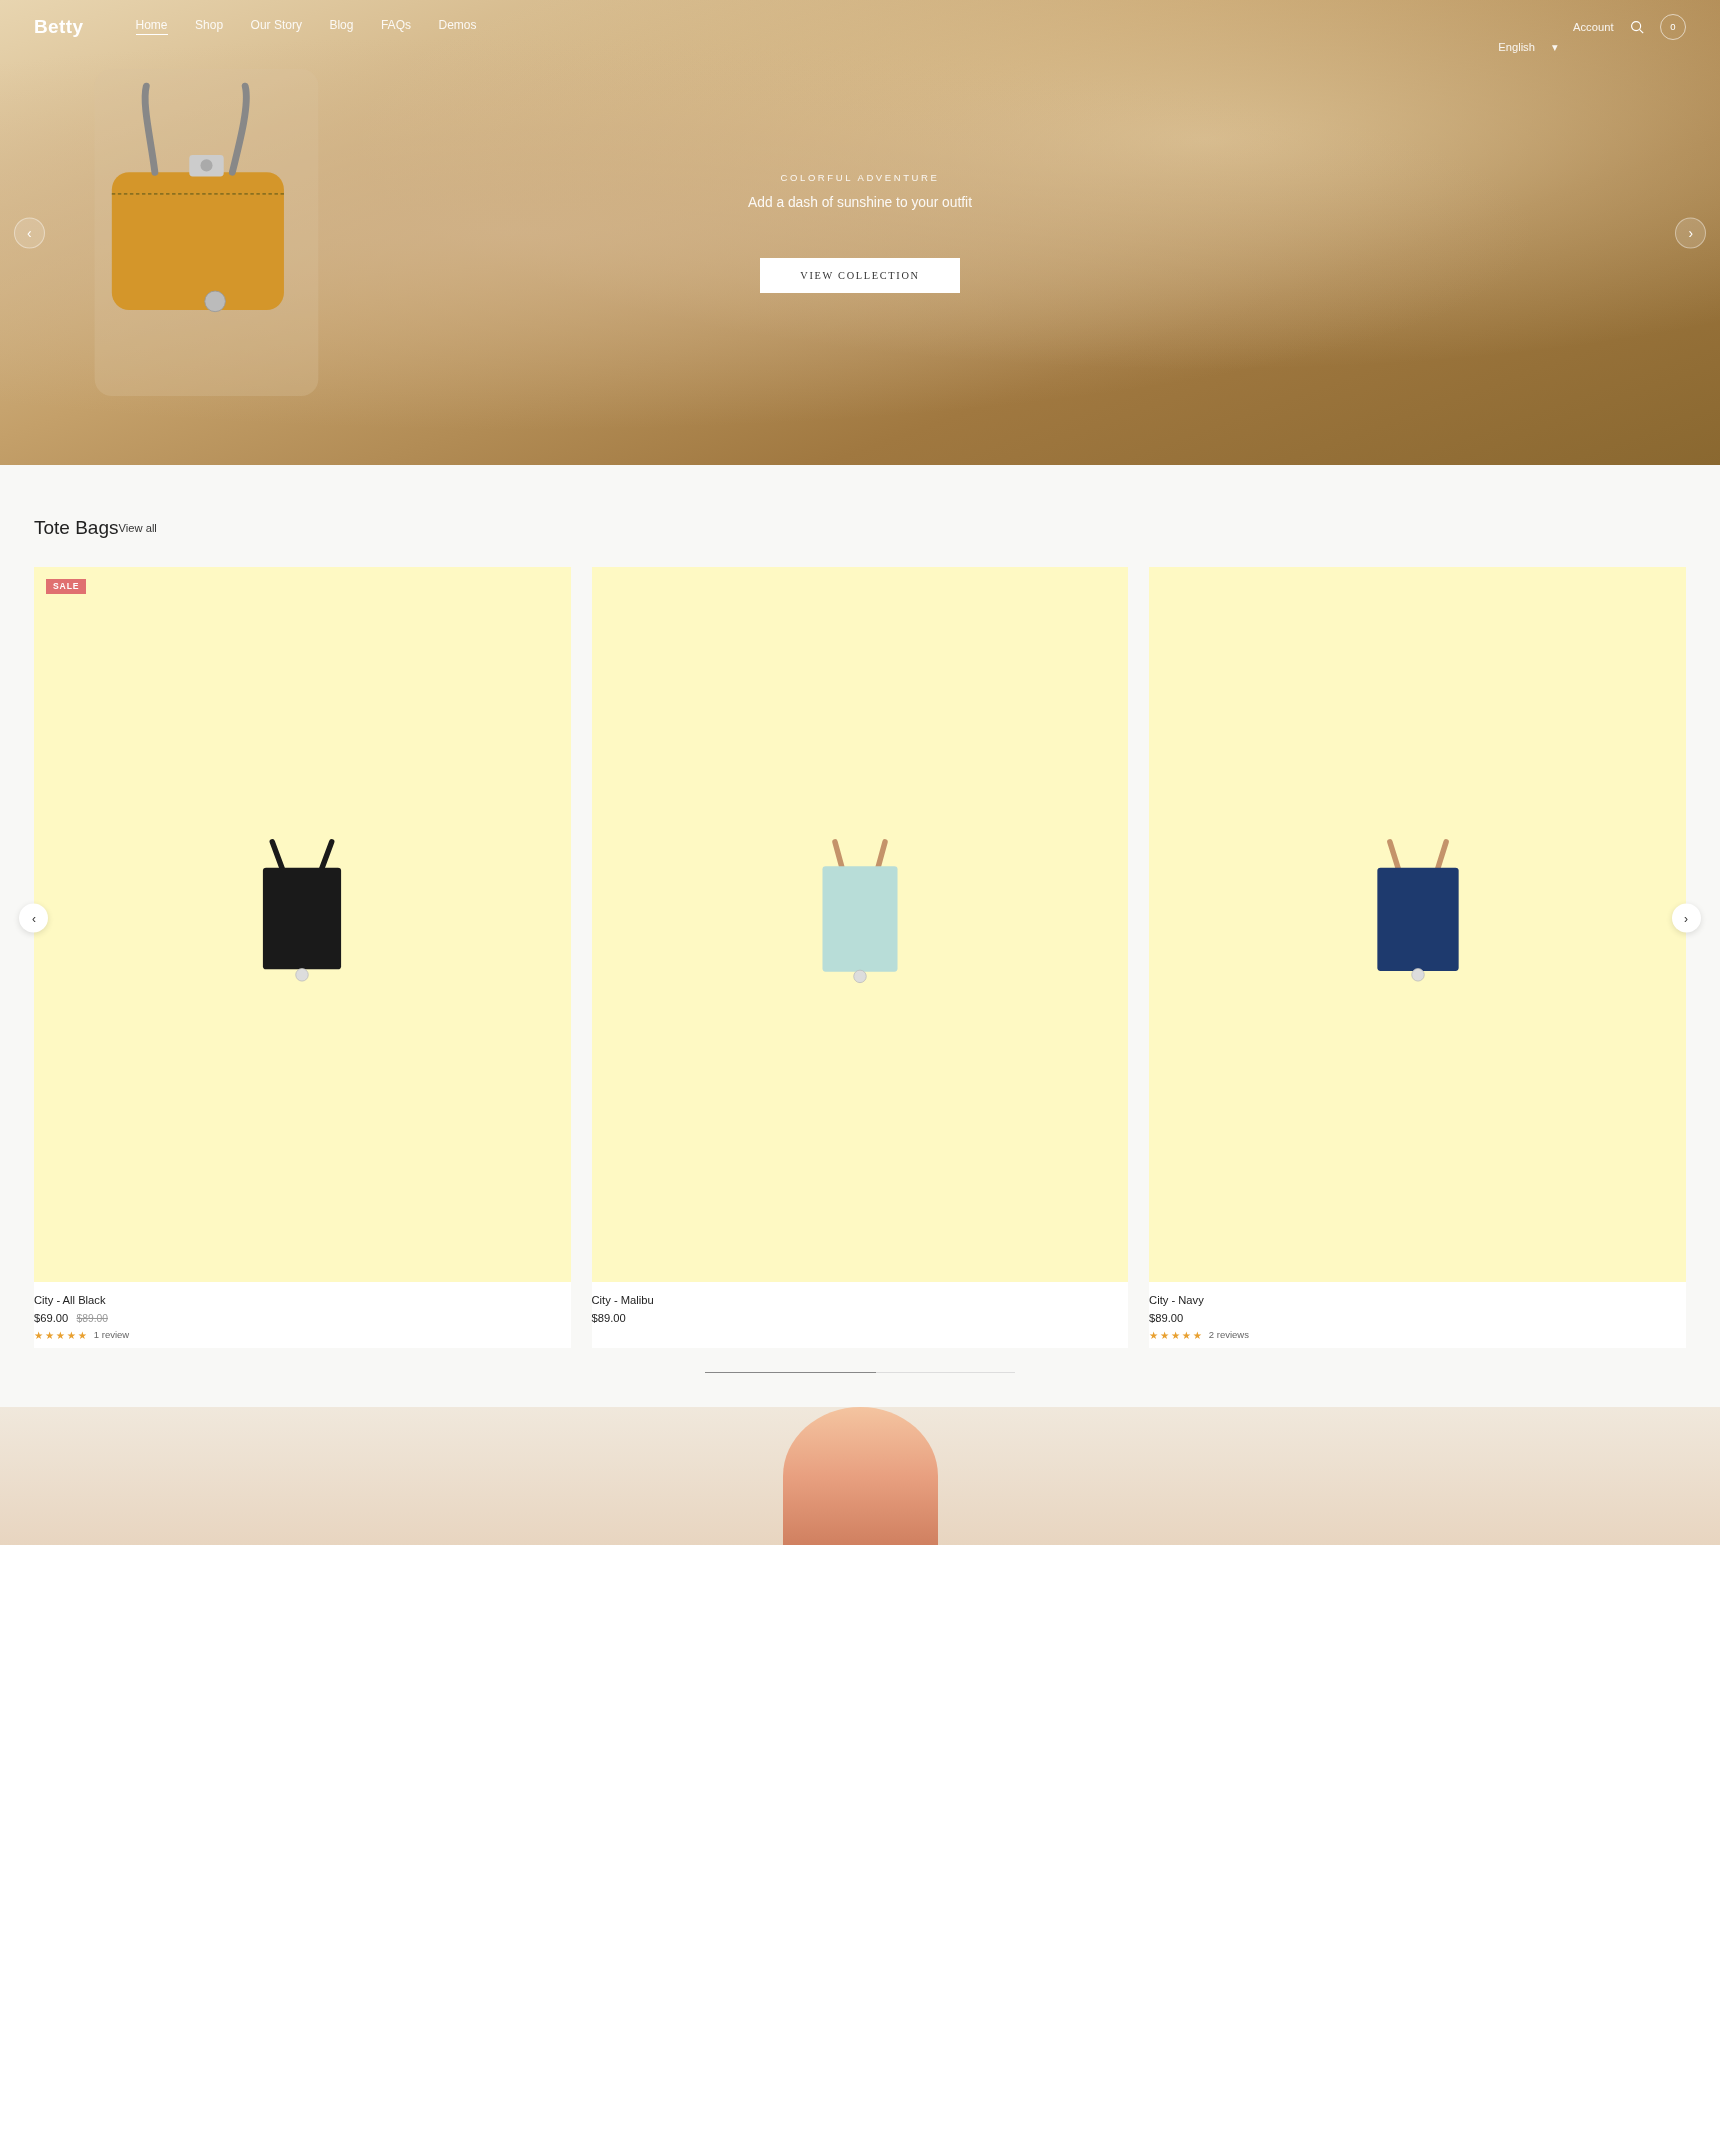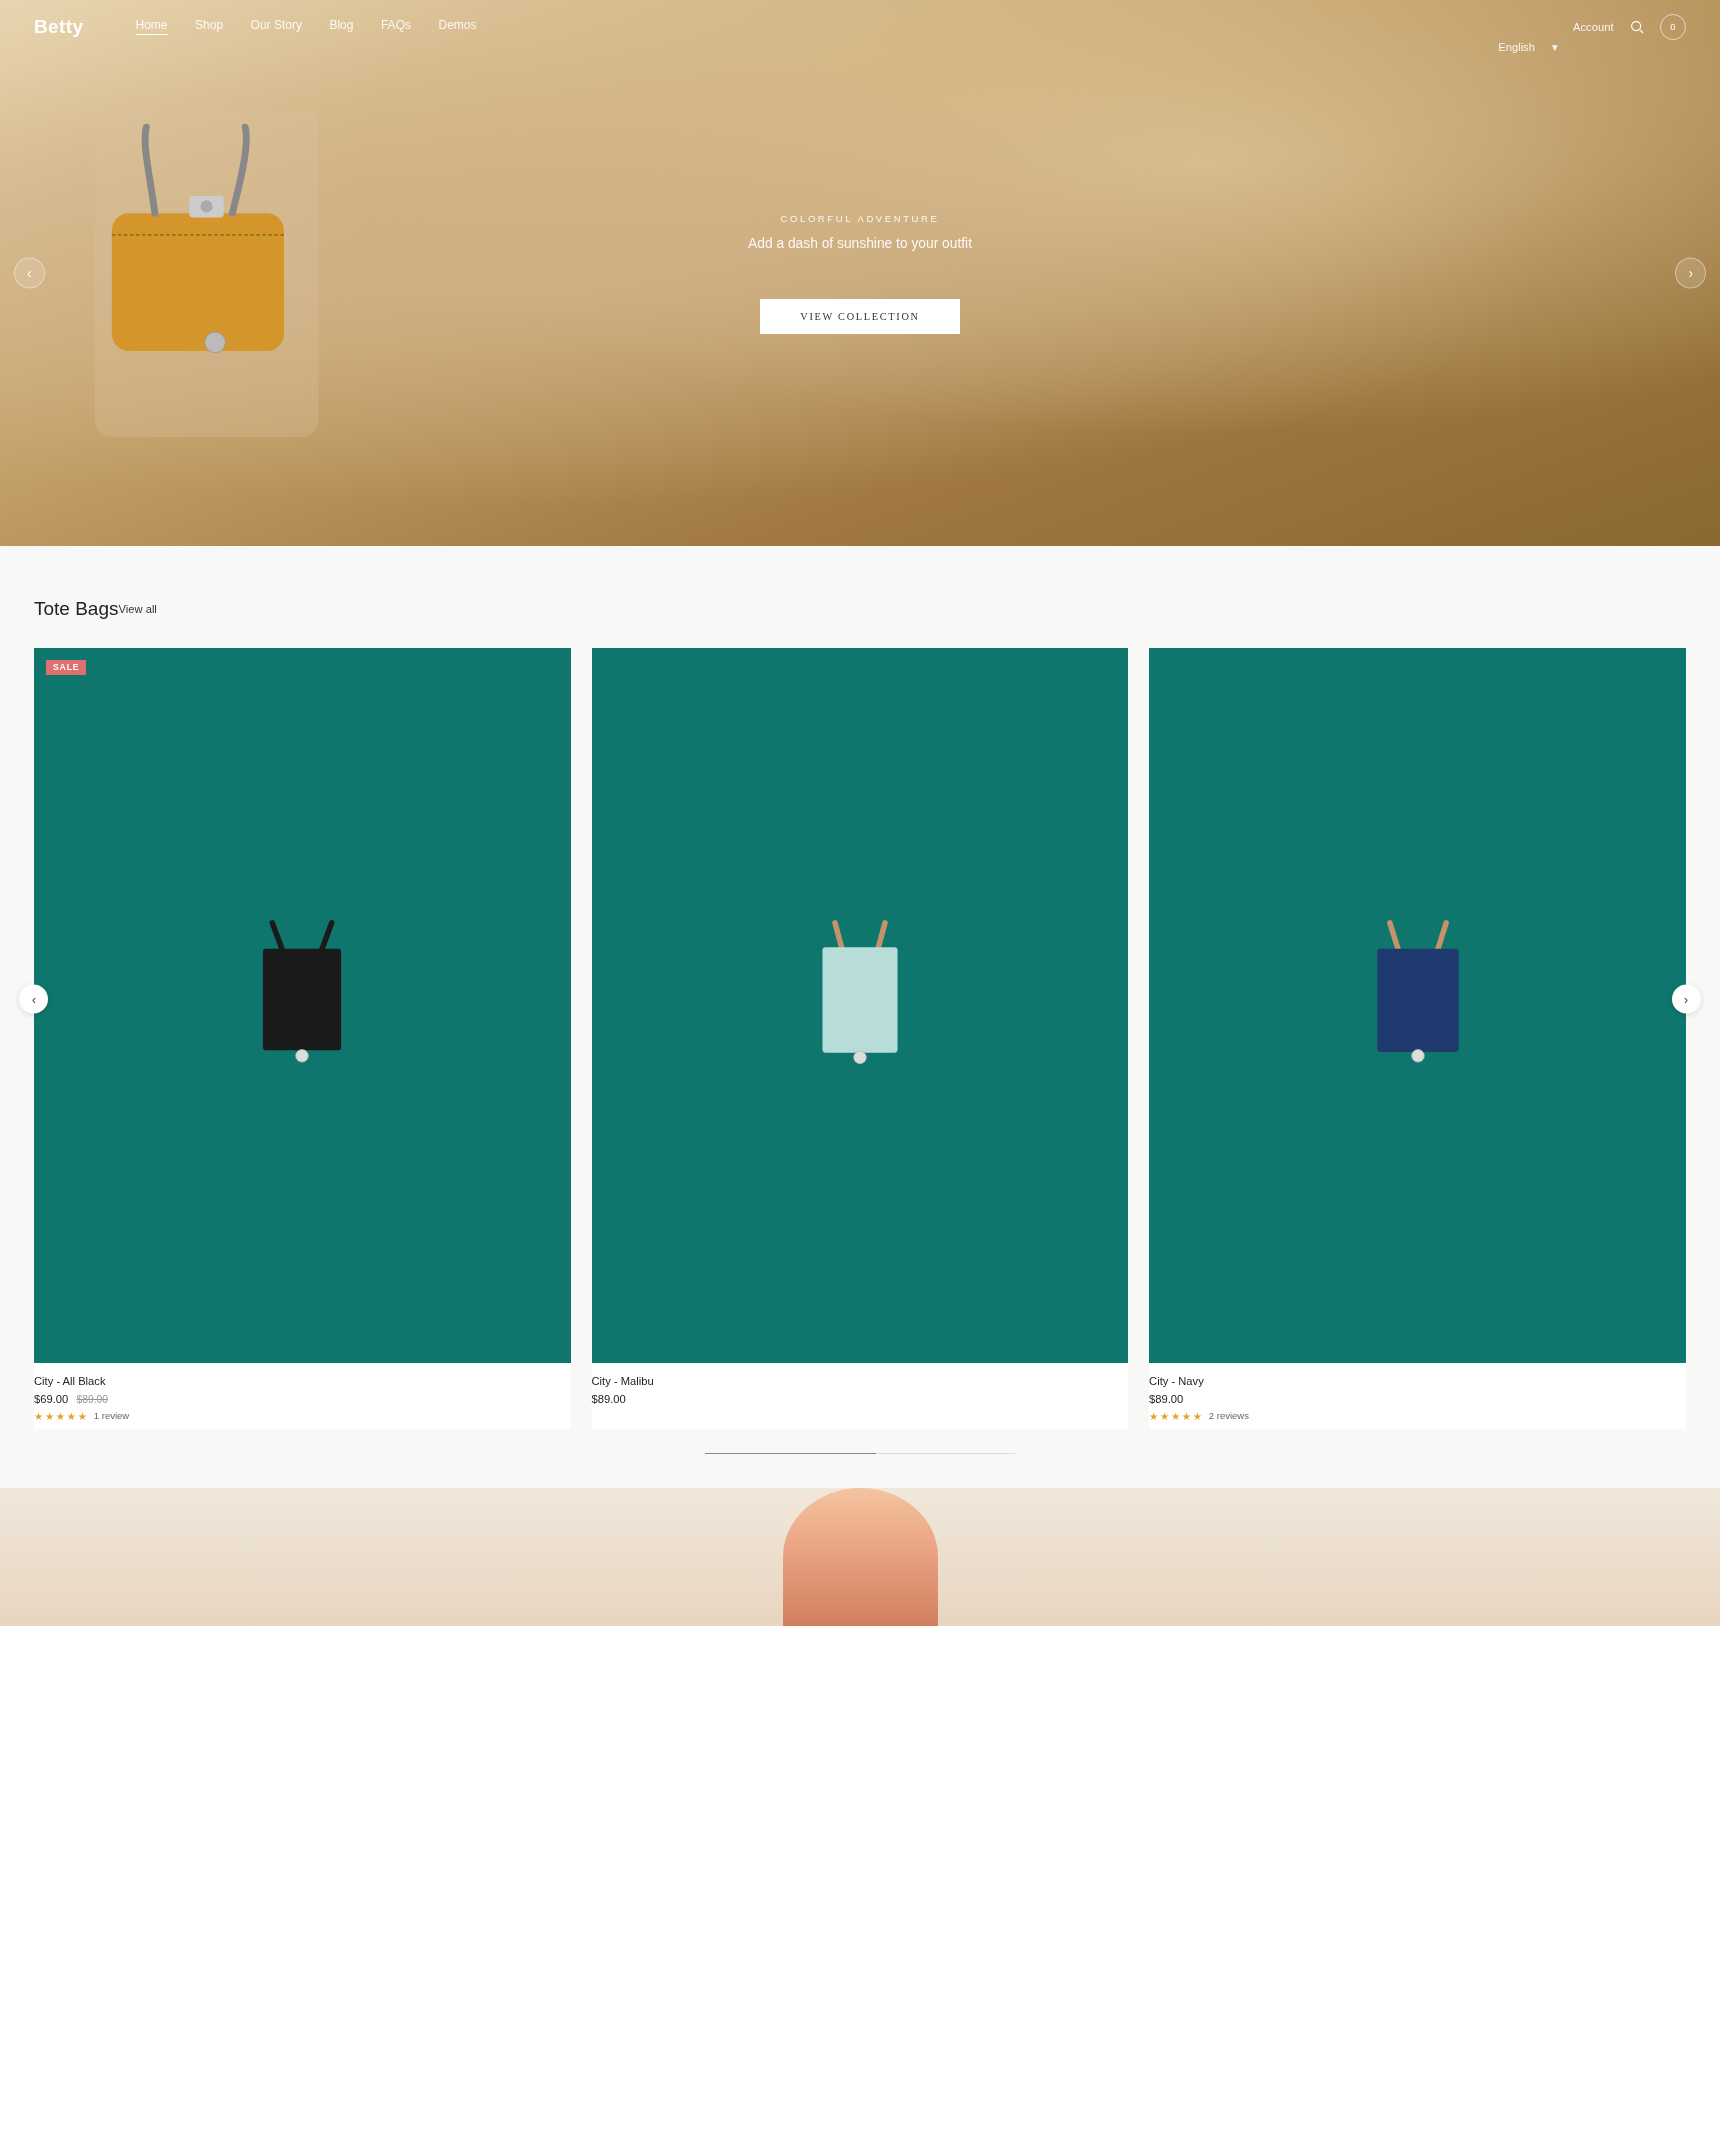--- a/index.html
+++ b/index.html
@@ -75,21 +75,21 @@
       justify-content: center;
       cursor: pointer;
       color: #fff;
       font-size: 9.5px;
     }
 
     
     .hero {
       position: relative;
       width: 100%;
-      height: 546px;
+      height: 465px;
       background: linear-gradient(135deg, #d4b896 0%, #c9a87a 30%, #b8956a 60%, #a07850 100%);
       overflow: hidden;
       display: flex;
       align-items: center;
       justify-content: center;
     }
     .hero-bg {
       position: absolute;
       inset: 0;
       background: 
@@ -192,21 +192,21 @@
       overflow: hidden;
     }
     .product-card {
       background: #fff;
       position: relative;
       cursor: pointer;
     }
     .product-image {
       width: 100%;
       aspect-ratio: 3/4;
-      background: #0f766e;
+      background: #fef9c3;
       position: relative;
       overflow: hidden;
       display: flex;
       align-items: center;
       justify-content: center;
     }
     .sale-badge {
       position: absolute;
       top: 12px;
       left: 12px;

